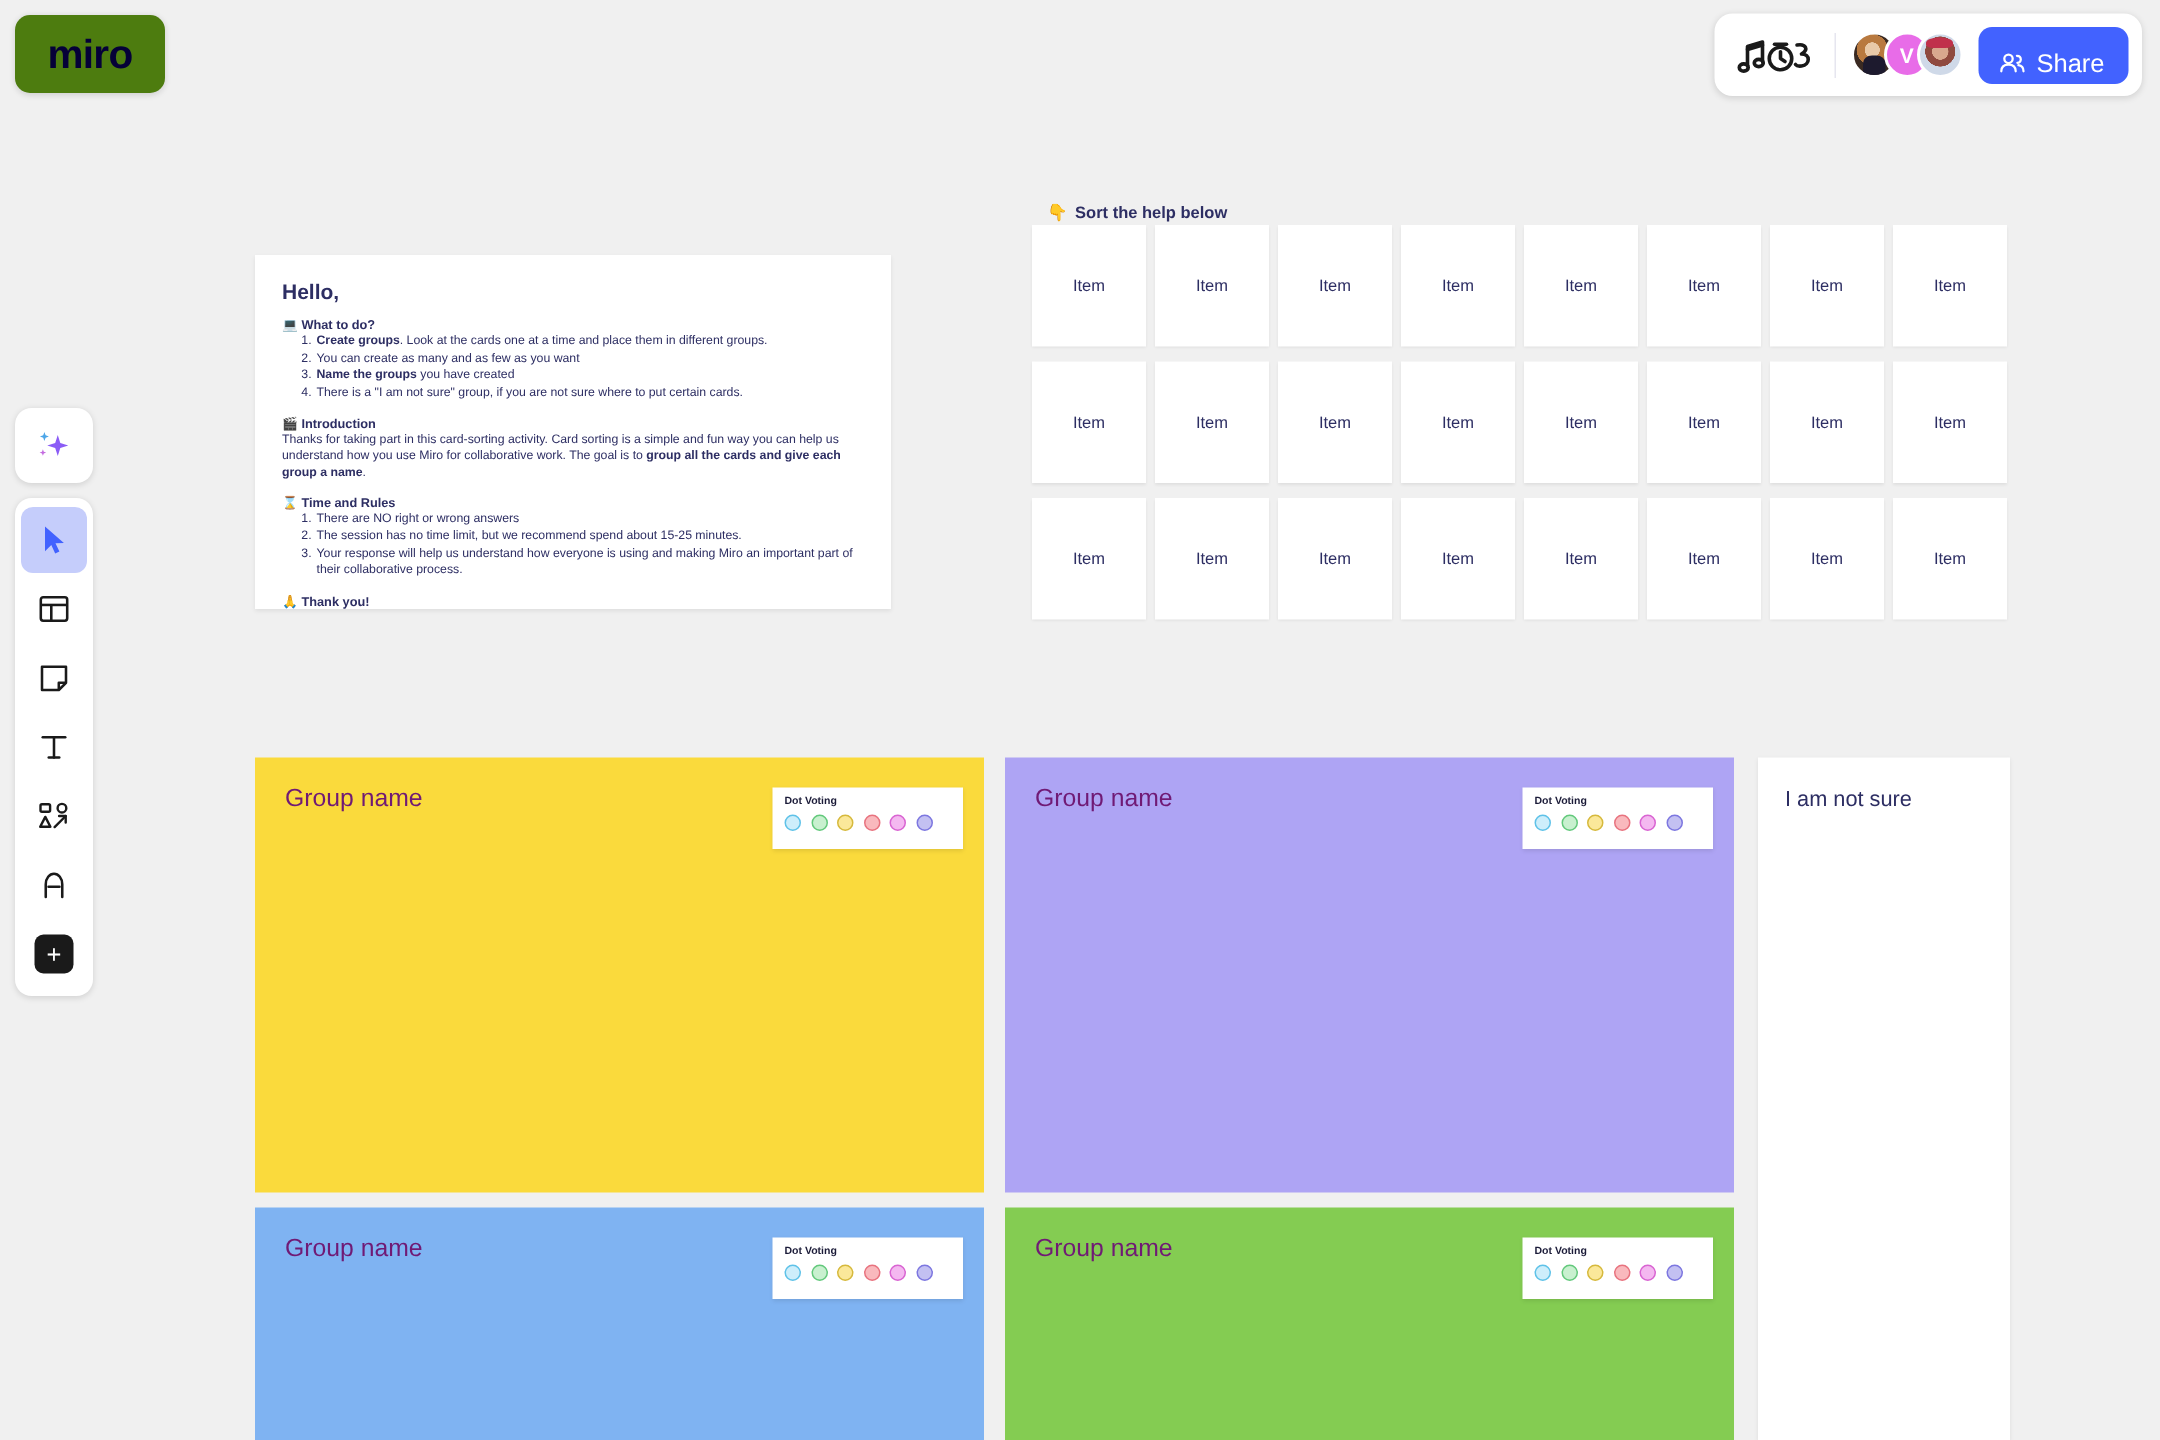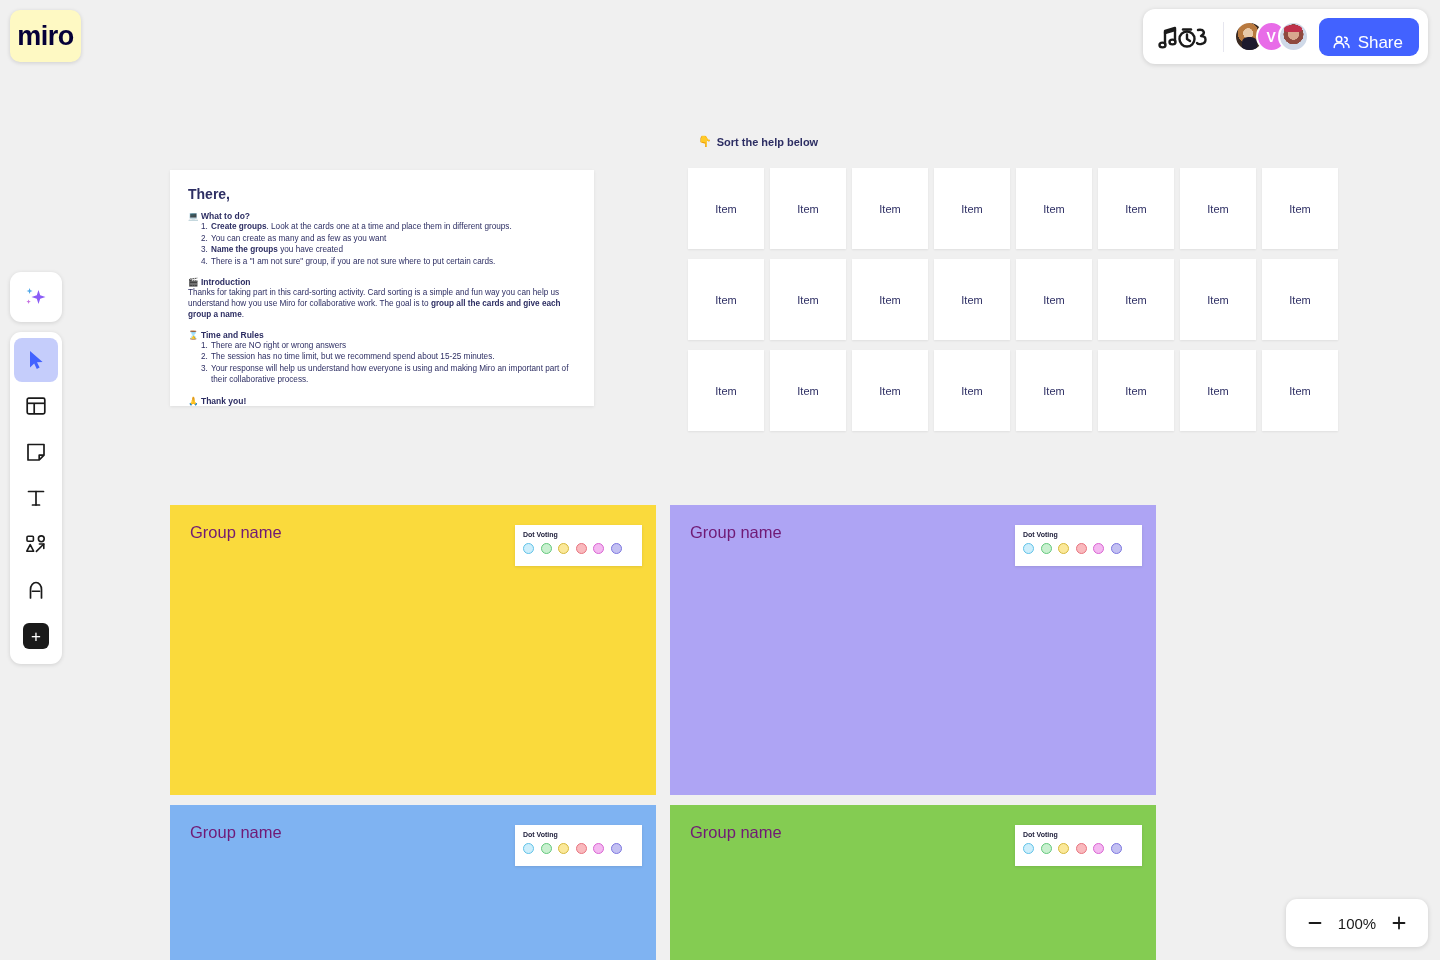--- a/index.html
+++ b/index.html
@@ -11,22 +11,22 @@
     background: #f0f0f0;
     font-family: "Liberation Sans", sans-serif;
     color: #2d2e63;
   }
 
   .board { position: relative; width: 1440px; height: 960px; }
 
   
   .logo-card {
     position: absolute; left: 10px; top: 10px;
-    width: 71px; height: 52px;
-    background: #fef9c3; border-radius: 10px;
+    width: 100px; height: 52px;
+    background: #4d7c0f; border-radius: 10px;
     box-shadow: 0 1px 4px rgba(0,0,0,.14);
     display: flex; align-items: center; justify-content: center;
   }
   .logo-text {
     font-size: 27px; font-weight: 700; color: #050038;
     letter-spacing: -0.5px; line-height: 1;
   }
 
   
   .topbar {
@@ -119,21 +119,21 @@
 
   
   .sort-heading {
     position: absolute; left: 698px; top: 135px;
     font-size: 11px; font-weight: 700; color: #2d2e63;
     display: flex; align-items: center; gap: 5px;
   }
 
   
   .item-grid {
-    position: absolute; left: 688px; top: 168px;
+    position: absolute; left: 688px; top: 150px;
     display: grid;
     grid-template-columns: repeat(8, 76px);
     grid-auto-rows: 81px;
     column-gap: 6px; row-gap: 10px;
   }
   .item-card {
     background: #fff; box-shadow: 0 1px 2px rgba(0,0,0,.07);
     display: flex; align-items: center; justify-content: center;
     font-size: 11px; color: #2d2e63; cursor: pointer;
   }
@@ -278,21 +278,21 @@
         <path d="M6.5 20 V11.5 C6.5 7.5 9 4.5 12 4.5 C15 4.5 17.5 7.5 17.5 11.5 V20" fill="none" stroke="#1a1a1a" stroke-width="1.7" stroke-linecap="round"></path>
         <path d="M8.3 13.2 H15.7" fill="none" stroke="#1a1a1a" stroke-width="1.6" stroke-linecap="round"></path>
       </svg>
     </div>
     <div class="tool">
       <div class="tool-plus">+</div>
     </div>
   </div>
 
   <div class="instr-card">
-    <div class="instr-title">There,</div>
+    <div class="instr-title">Hello,</div>
 
     <div class="sec">
       <div class="sec-head">
         <span class="emoji">💻</span>
         <span>What to do?</span>
       </div>
       <ol class="sec-list">
         <li><b>Create groups</b><span>. Look at the cards one at a time and place them in different groups.</span></li>
         <li><span>You can create as many and as few as you want</span></li>
         <li><b>Name the groups</b><span> you have created</span></li>
@@ -410,31 +410,18 @@
             <span class="dot" style="background: rgb(200, 240, 207); border-color: rgb(99, 201, 124);"></span>
             <span class="dot" style="background: rgb(251, 232, 154); border-color: rgb(214, 185, 60);"></span>
             <span class="dot" style="background: rgb(249, 185, 189); border-color: rgb(232, 115, 127);"></span>
             <span class="dot" style="background: rgb(244, 184, 240); border-color: rgb(217, 100, 210);"></span>
             <span class="dot" style="background: rgb(195, 192, 242); border-color: rgb(125, 119, 224);"></span>
           </div>
         </div>
       </div>
     </div>
 
-
-  <div class="zoomctl">
-    <button class="zoom-btn">
-      <svg width="18" height="18" viewBox="0 0 18 18">
-        <path d="M3.5 9 H14.5" stroke="#1a1a1a" stroke-width="1.8" stroke-linecap="round"></path>
-      </svg>
-    </button>
-    <div class="zoom-val">100%</div>
-    <button class="zoom-btn">
-      <svg width="18" height="18" viewBox="0 0 18 18">
-        <g stroke="#1a1a1a" stroke-width="1.8" stroke-linecap="round">
-          <path d="M3.5 9 H14.5"></path>
-            <path d="M9 3.5 V14.5"></path>
-        </g>
-      </svg>
-    </button>
-  </div>
+  <div class="notsure">
+    <div class="notsure-title">I am not sure</div>
+  </div>
+
 
 </div>
 
 </body></html>

